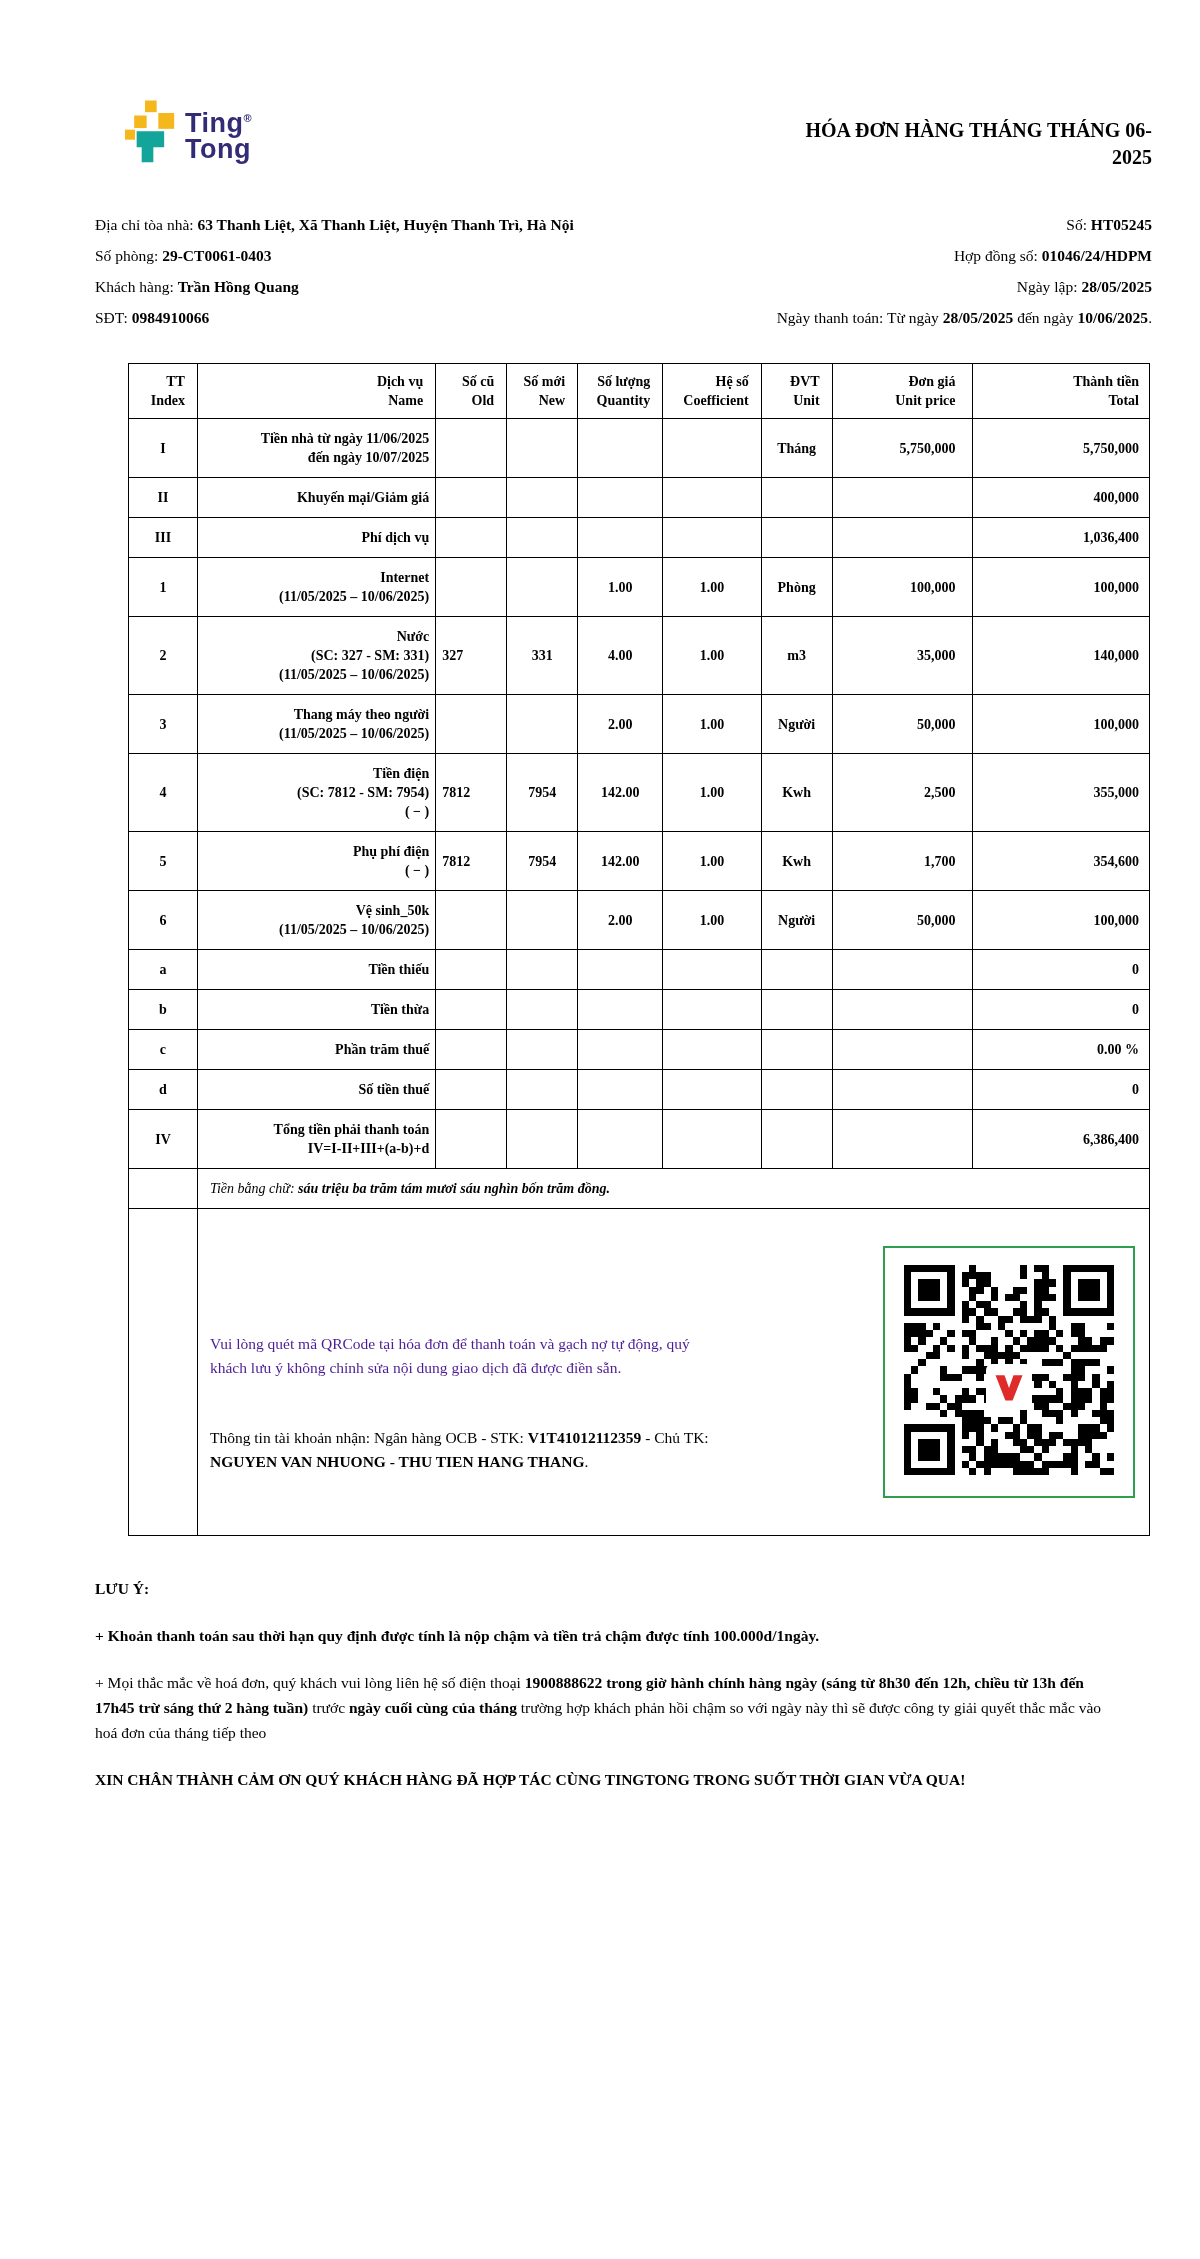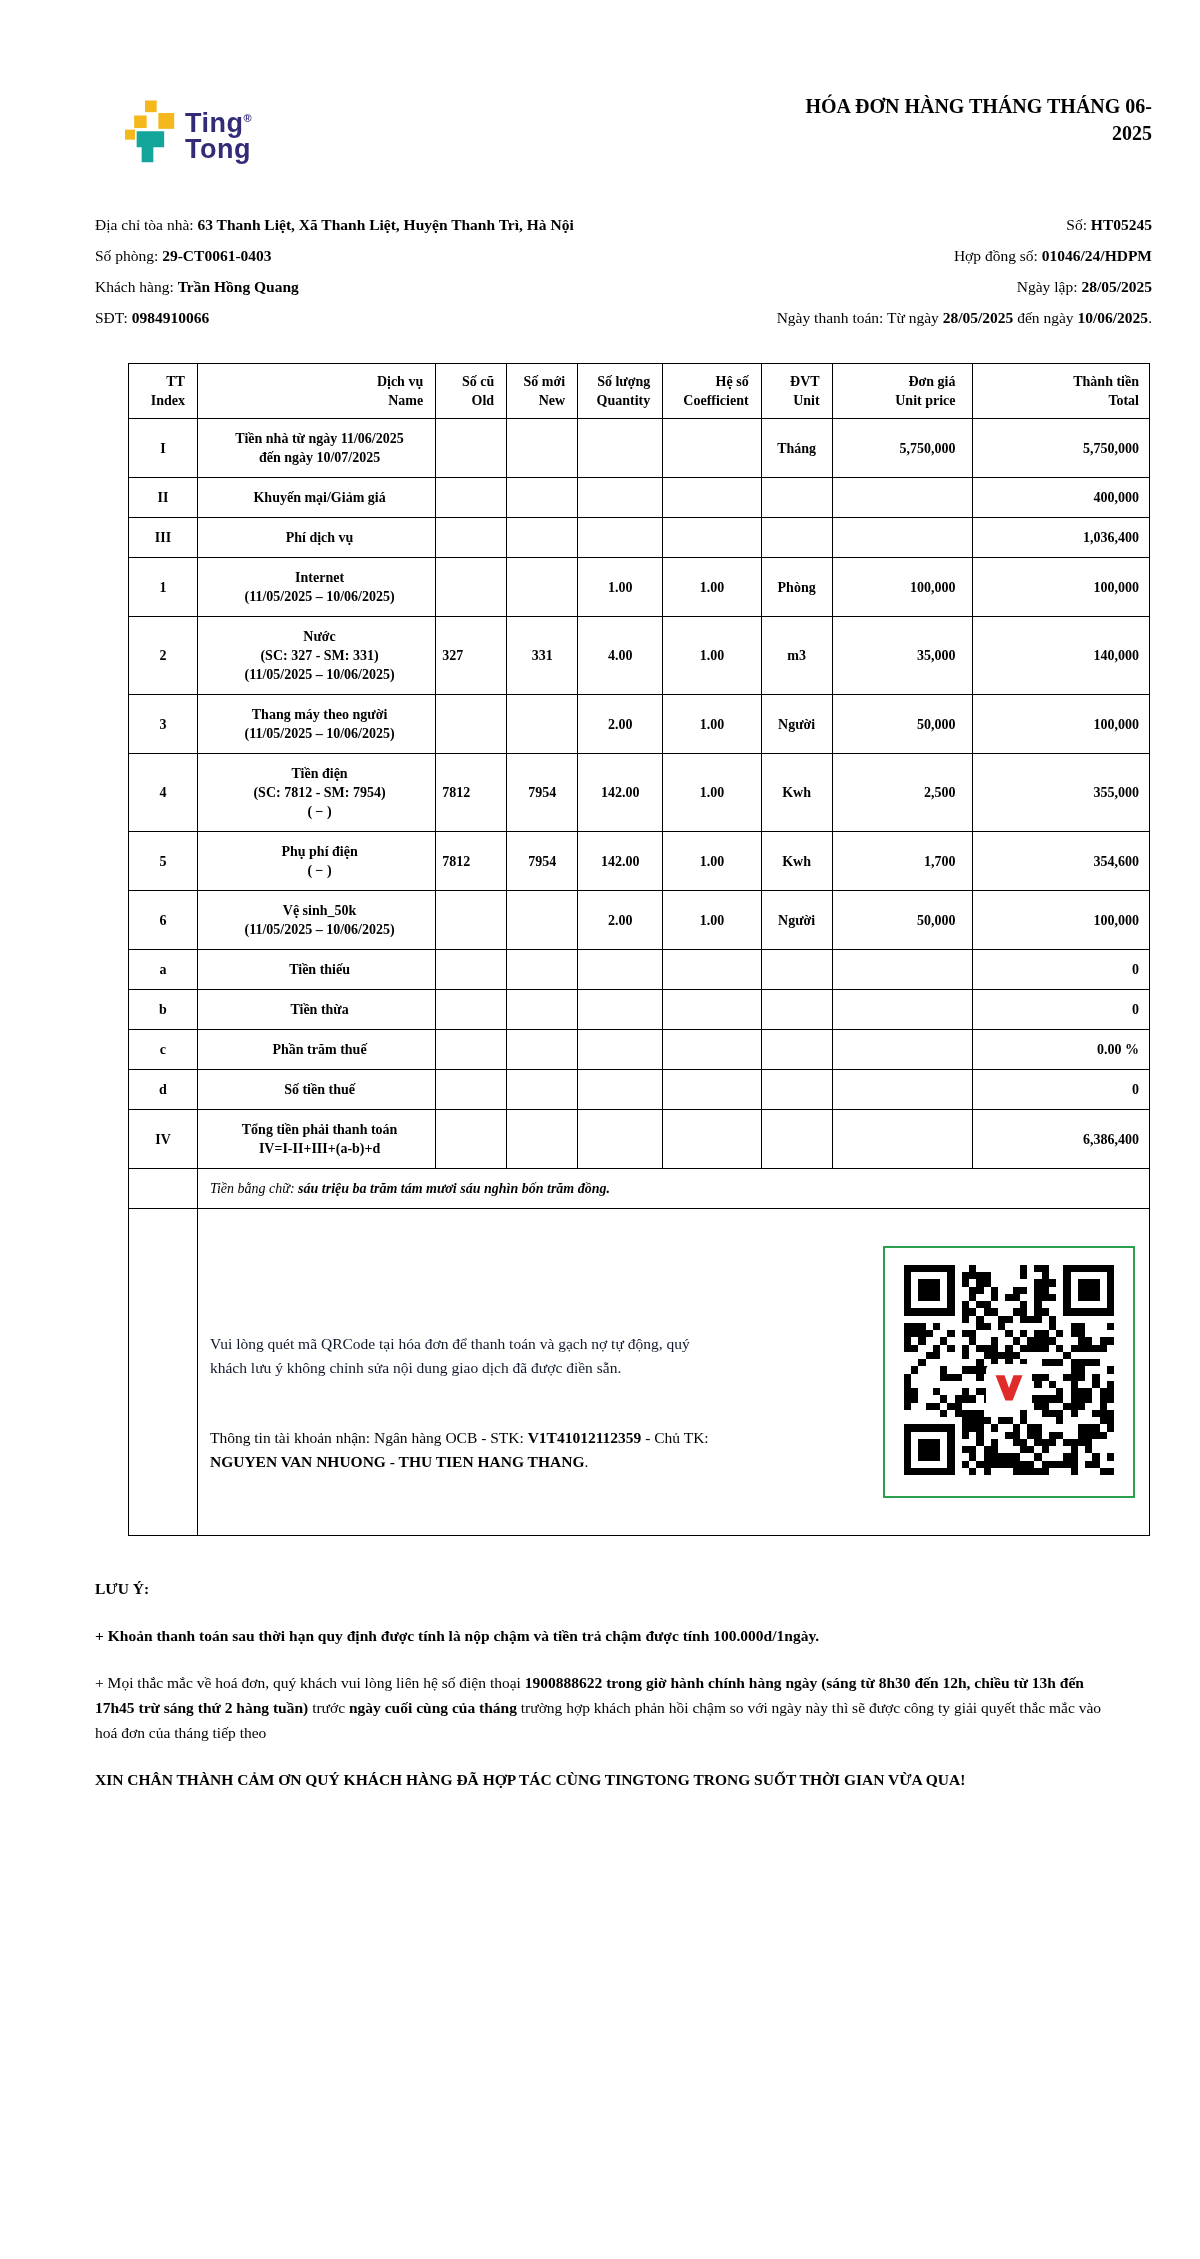--- a/index.html
+++ b/index.html
@@ -4,21 +4,21 @@
 <style>
   * { box-sizing: border-box; }
   html,body { margin:0; padding:0; background:#fff; }
   .page {
     position:relative; width:1200px; height:2259px; background:#fff;
     font-family:"Liberation Serif", serif; color:#000; overflow:hidden;
   }
   .content { padding:95px 60px 0 95px; }
 
   
-  .header-row { display:flex; justify-content:space-between; align-items:flex-start; }
+  .header-row { display:flex; justify-content:space-between; align-items:flex-end; }
   .logo-block { display:flex; align-items:center; gap:10px; margin-left:30px; }
   .logo-icon svg { display:block; }
   .logo-text {
     font-family:"Liberation Sans", sans-serif; font-weight:700;
     font-size:27px; line-height:26px; color:#322c77; letter-spacing:0.5px;
   }
   .logo-text sup { font-size:11px; }
   .invoice-title {
     width:420px; text-align:right; font-weight:700; font-size:20px;
     line-height:1.35; white-space:pre-line; margin-top:-2px; margin-right:-12px;
@@ -36,37 +36,37 @@
     margin-top:30px; margin-left:33px; width:1022px;
     font-size:14px;
   }
   table.invoice th, table.invoice td {
     border:1.6px solid #000; vertical-align:middle;
     white-space:pre-line; font-weight:700; line-height:19px;
   }
   table.invoice th { text-align:right; padding:8px 12px; }
   table.invoice td { padding:10px 6px; }
   .col-tt    { width:68px;  text-align:center; }
-  .col-name  { width:235px; text-align:center; padding-left:12px !important; }
+  .col-name  { width:235px; text-align:right; padding-left:12px !important; }
   .col-old   { width:70px;  }
   .col-new   { width:70px;  text-align:center; }
   .col-qty   { width:84px;  text-align:center; }
   .col-coef  { width:97px;  text-align:center; }
   .col-unit  { width:70px;  text-align:center; }
   .col-price { width:138px; text-align:right; padding-right:16px !important; }
   .col-total { width:175px; text-align:right; padding-right:10px !important; }
 
   .words-cell { font-style:italic; font-weight:400 !important; padding-left:12px !important; }
   .words-cell b { font-weight:700; }
 
   
   .qr-cell { padding:18px 14px 18px 12px !important; font-weight:400 !important; }
   .qr-flex { display:flex; align-items:flex-start; }
   .qr-text { width:510px; padding-top:62px; font-size:15.5px; line-height:24px; }
-  .notice-red { color:#0f172a; margin:0 0 22px 0; }
+  .notice-red { color:#4c1d95; margin:0 0 22px 0; }
   .account-line { margin:0; }
   .account-line b { font-weight:700; }
   .qr-box {
     margin-left:auto; position:relative; width:252px; height:252px;
     border:2px solid #2e9e4f; background:#fff;
     display:flex; align-items:center; justify-content:center;
   }
   .qr-center-logo {
     position:absolute; left:50%; top:56%; transform:translate(-50%,-50%);
     width:46px; height:46px; background:#fff; border-radius:6px;

